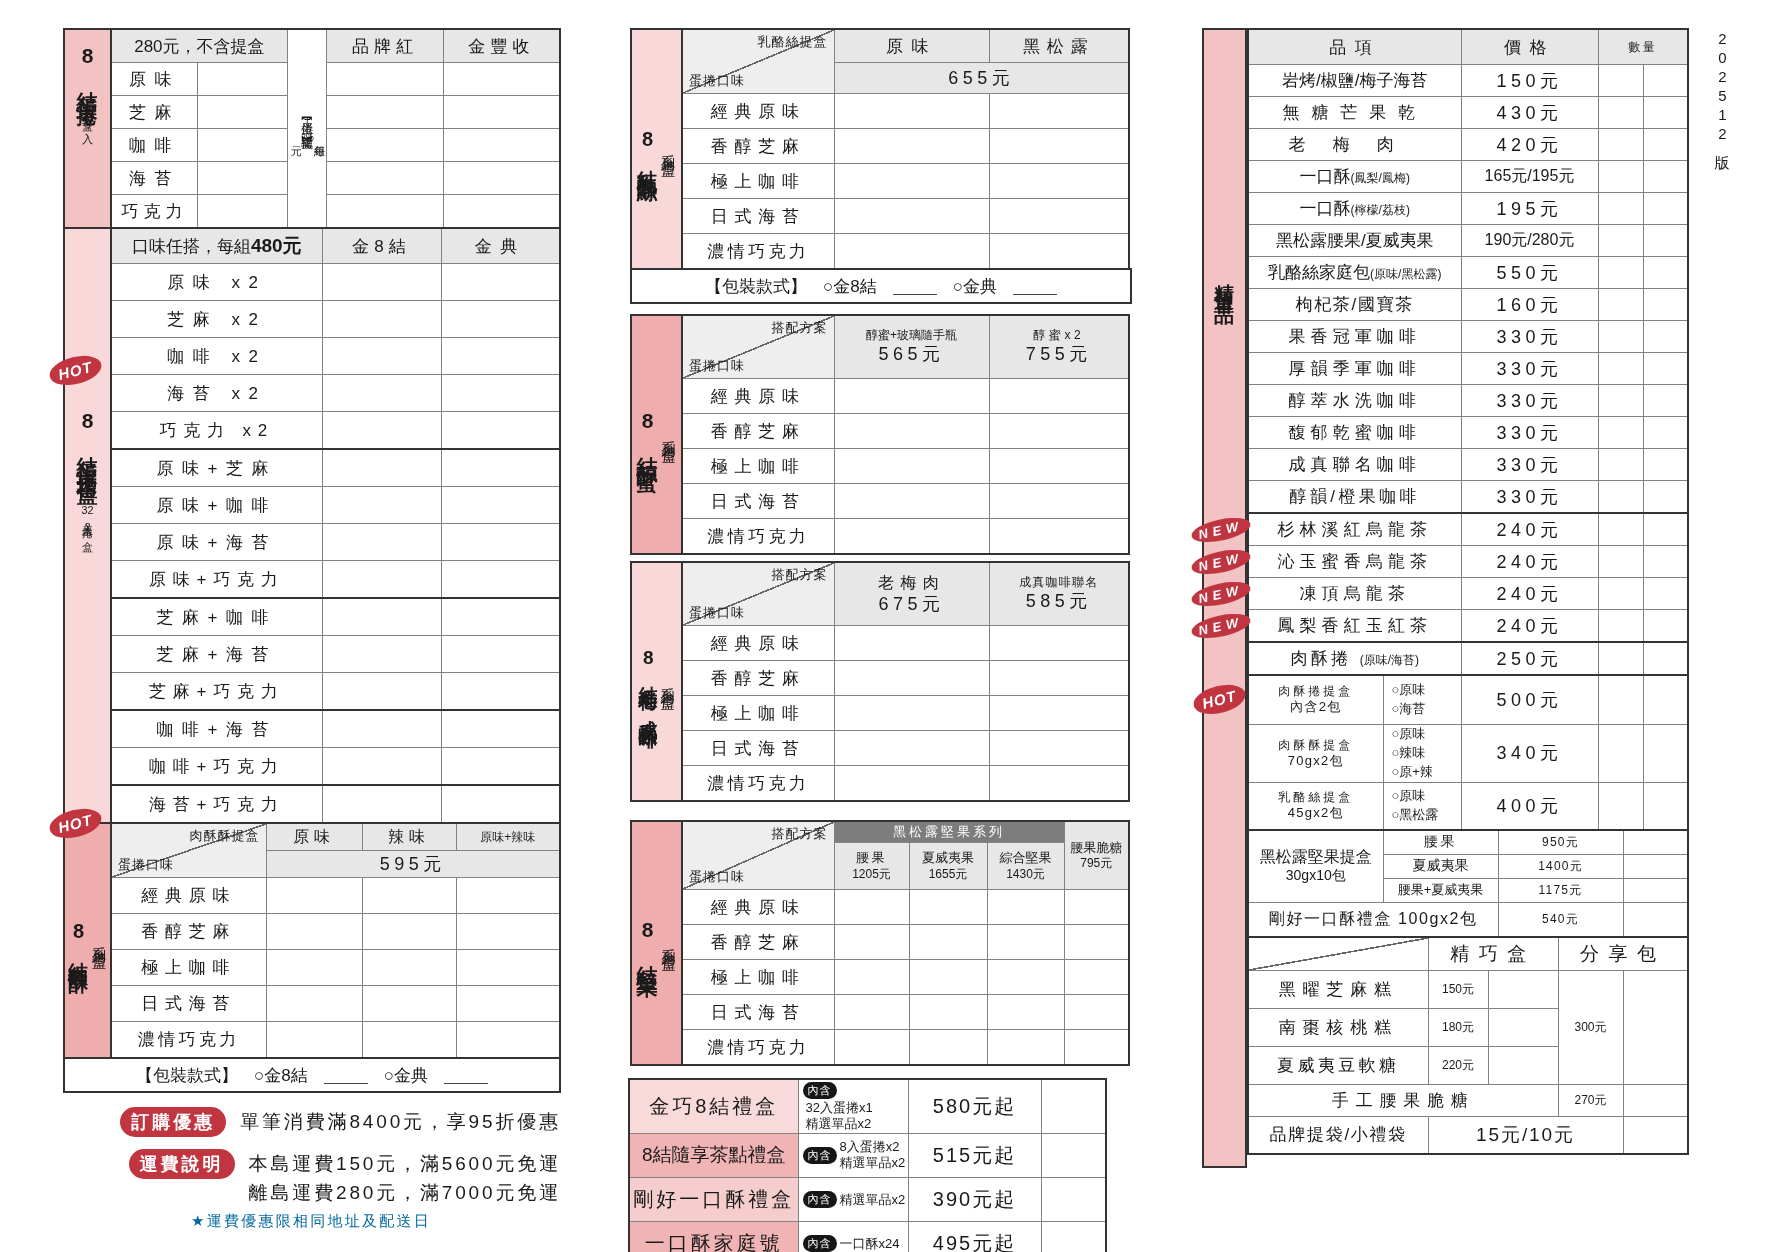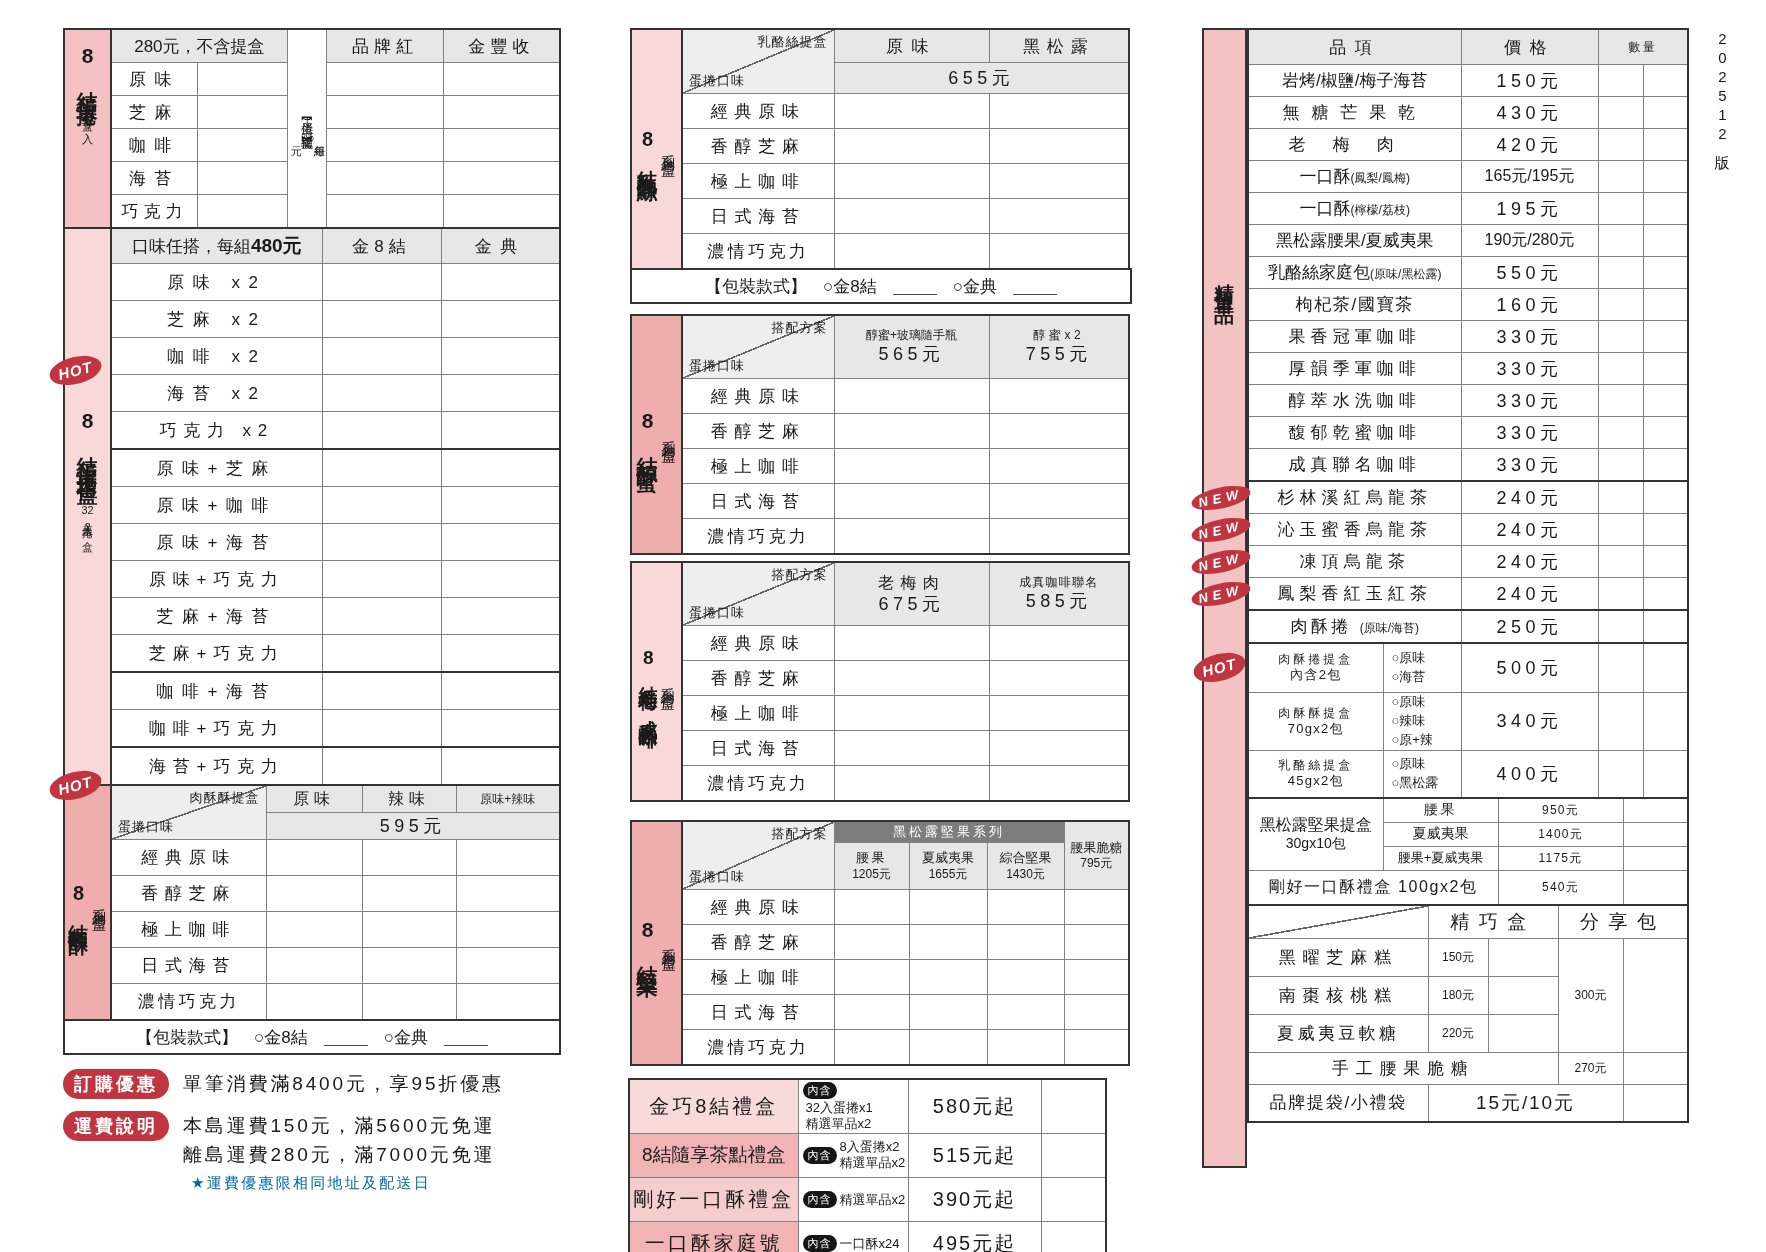--- a/index.html
+++ b/index.html
@@ -35,21 +35,21 @@
   .ls1{letter-spacing:0.1em;} .ls2{letter-spacing:0.2em;} .ls3{letter-spacing:0.3em;} .ls4{letter-spacing:0.4em;} .ls5{letter-spacing:0.5em;} .ls6{letter-spacing:0.7em;} .lsw{letter-spacing:1.6em;}
   .price{letter-spacing:0.25em;font-size:18px;white-space:nowrap;}
   .pc{letter-spacing:0;font-size:16px;white-space:nowrap;}
   .hot{position:absolute;background:#c0353f;color:#fff;font-weight:bold;font-style:italic;font-size:15px;padding:5px 9px;border-radius:50% / 50%;transform:rotate(-14deg);z-index:6;letter-spacing:1px;}
   .new{position:absolute;left:-58px;top:50%;transform:translateY(-50%) rotate(-12deg);background:#c0353f;color:#fff;font-weight:bold;font-style:italic;font-size:13px;padding:3px 7px;border-radius:50% / 50%;z-index:6;}
   .rel{position:relative;}
   .inh{display:inline-block;background:#161616;color:#fff;font-size:11px;padding:1px 5px;border-radius:9px;letter-spacing:1px;vertical-align:middle;}
   .packrow{border:2px solid #333;margin-top:-2px;height:32px;display:flex;align-items:center;justify-content:center;gap:16px;font-size:17px;background:#fff;}
   .blank{display:inline-block;width:44px;height:1.05em;border-bottom:1.5px solid #444;vertical-align:-2px;}
   .notebadge{display:inline-block;background:#c0353f;color:#fff;font-weight:bold;font-size:18px;padding:3px 11px;border-radius:16px;letter-spacing:3px;white-space:nowrap;}
-  .noterow{display:flex;align-items:flex-start;gap:14px;margin-top:12px;}
+  .noterow{display:flex;align-items:flex-start;gap:14px;margin-top:12px;justify-content:flex-end;}
   .notetext{font-size:19px;letter-spacing:0.15em;line-height:1.55;}
   .star{color:#0369a1;font-size:15px;letter-spacing:0.15em;margin:4px 0 0 128px;}
   .name2{font-size:12px;letter-spacing:0.25em;line-height:1.15;}
   .namesub{font-size:13px;letter-spacing:0.1em;}
   .optcell{font-size:13px;text-align:left !important;padding-left:8px !important;line-height:1.45;}
   .small{font-size:12px;letter-spacing:0;}
   .rband{position:absolute;left:0;top:0;width:45px;height:100%;background:#f3c2c2;border:2px solid #333;box-sizing:border-box;}
   .rband .vmain{margin:238px auto 0;}
   .colR table{margin-left:45px;}
   .mt-2{margin-top:-2px;}
@@ -182,20 +182,25 @@
       <tr class="h36">
             <td class="ls5">原味+海苔</td>
             <td class="q"></td>
             <td class="q"></td>
           </tr>
       <tr class="h36">
             <td class="ls4">原味+巧克力</td>
             <td class="q"></td>
             <td class="q"></td>
           </tr>
+      <tr class="h36 bt">
+            <td class="ls5">芝麻+咖啡</td>
+            <td class="q"></td>
+            <td class="q"></td>
+          </tr>
       <tr class="h36">
             <td class="ls5">芝麻+海苔</td>
             <td class="q"></td>
             <td class="q"></td>
           </tr>
       <tr class="h36">
             <td class="ls4">芝麻+巧克力</td>
             <td class="q"></td>
             <td class="q"></td>
           </tr>
@@ -683,20 +688,26 @@
           <td class="price">330元</td>
           <td class="q"></td>
           <td class="q"></td>
         </tr>
     <tr class="h31">
           <td class="ls3"><span>成真聯名咖啡</span></td>
           <td class="price">330元</td>
           <td class="q"></td>
           <td class="q"></td>
         </tr>
+    <tr class="h31">
+          <td class="ls2"><span>醇韻/橙果咖啡</span></td>
+          <td class="price">330元</td>
+          <td class="q"></td>
+          <td class="q"></td>
+        </tr>
     <tr class="h31 bt">
           <td class="ls3 rel"><span class="new">NEW</span><span>杉林溪紅烏龍茶</span></td>
           <td class="price">240元</td>
           <td class="q"></td>
           <td class="q"></td>
         </tr>
     <tr class="h31">
           <td class="ls3 rel"><span class="new">NEW</span><span>沁玉蜜香烏龍茶</span></td>
           <td class="price">240元</td>
           <td class="q"></td>

